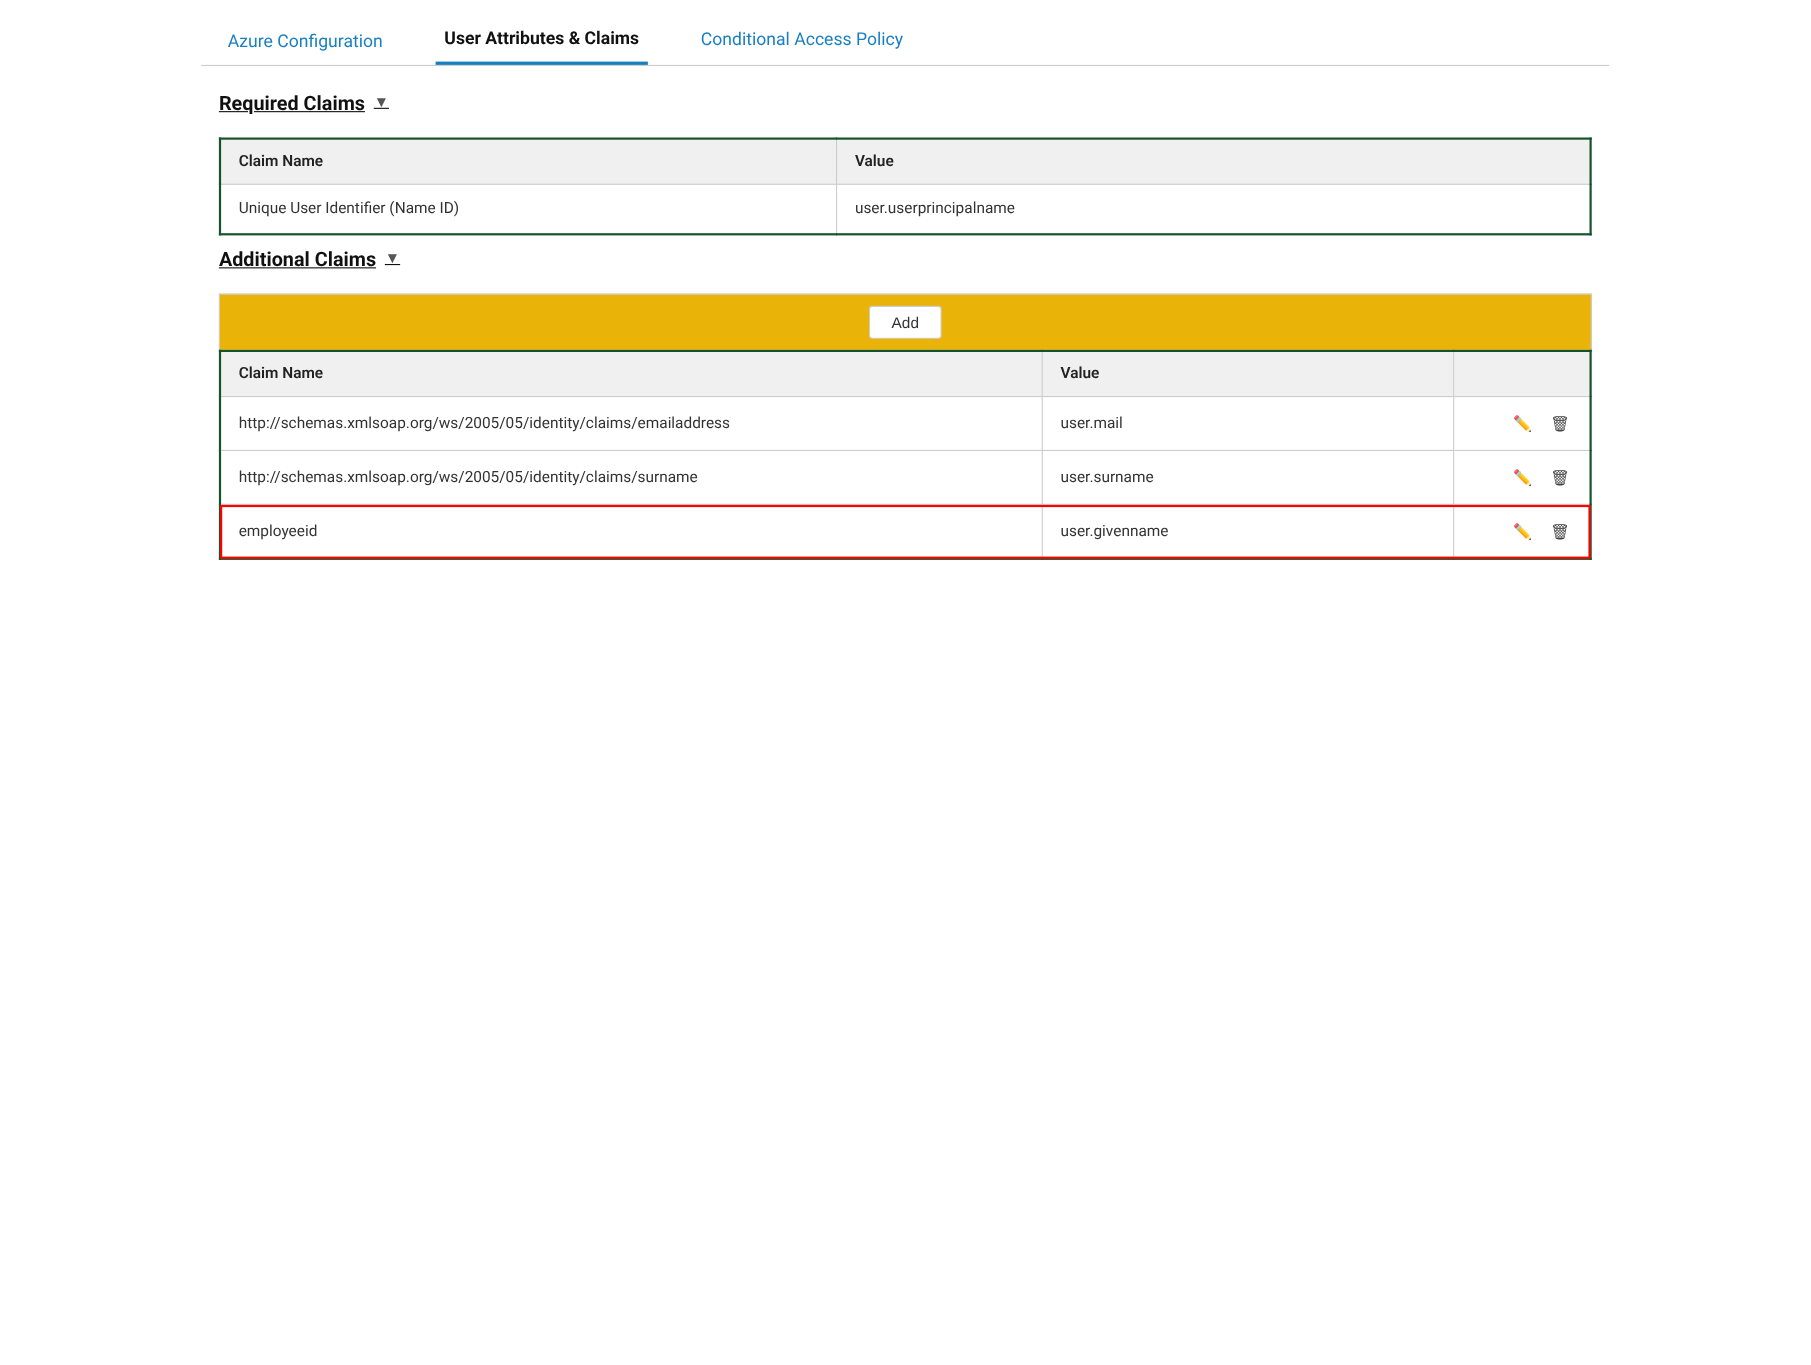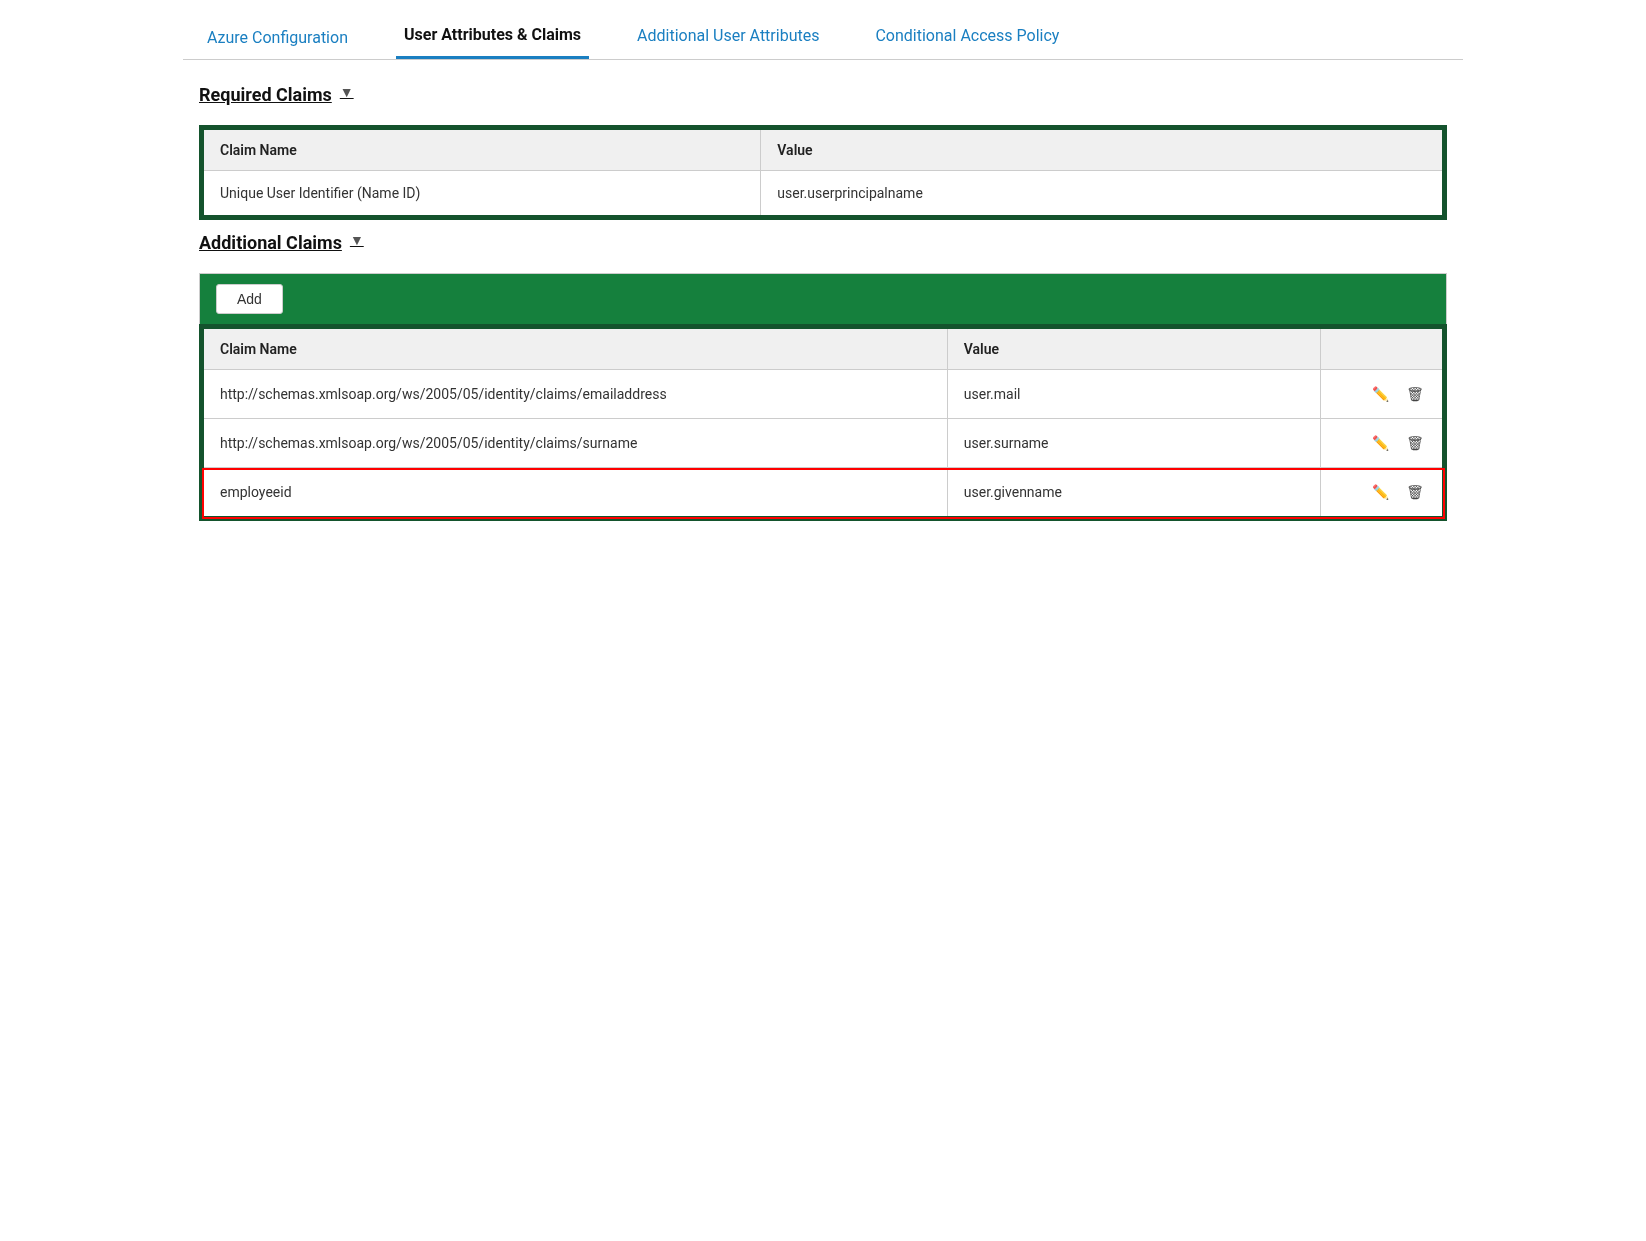--- a/index.html
+++ b/index.html
@@ -67,21 +67,21 @@
 
     .section-header .chevron {
       font-size: 14px;
       color: #555;
     }
 
     
     .claims-table {
       width: 100%;
       border-collapse: collapse;
-      border: 5px solid #14532d;
+      border: 2px solid #14532d;
     }
 
     .claims-table th {
       background: #f0f0f0;
       font-weight: 600;
       font-size: 14px;
       padding: 12px 16px;
       text-align: left;
       border: 1px solid #ccc;
       color: #222;
@@ -89,24 +89,24 @@
 
     .claims-table td {
       padding: 14px 16px;
       border: 1px solid #ccc;
       vertical-align: middle;
       font-size: 14px;
     }
 
     
     .toolbar-row {
-      background: #15803d;
+      background: #eab308;
       padding: 10px 16px;
       display: flex;
-      justify-content: flex-start;
+      justify-content: center;
       align-items: center;
       border: 1px solid #ccc;
       border-bottom: none;
     }
 
     .add-button {
       padding: 6px 20px;
       background: #fff;
       border: 1px solid #ccc;
       border-radius: 3px;
@@ -157,23 +157,20 @@
     }
   </style>
 </head>
 <body>
 
 <div class="page-container">
 
   <nav class="top-nav">
     <div class="nav-tab">Azure Configuration</div>
     <div class="nav-tab active">User Attributes &amp; Claims</div>
-    <div class="nav-tab right-group">
-      <span>Additional User Attributes</span>
-    </div>
     <div class="nav-tab right-group">
       <span>Conditional Access Policy</span>
     </div>
   </nav>
 
   <div class="main-content">
 
     <div class="divider-section">
       <div class="section-header">
         <span>Required Claims</span>

